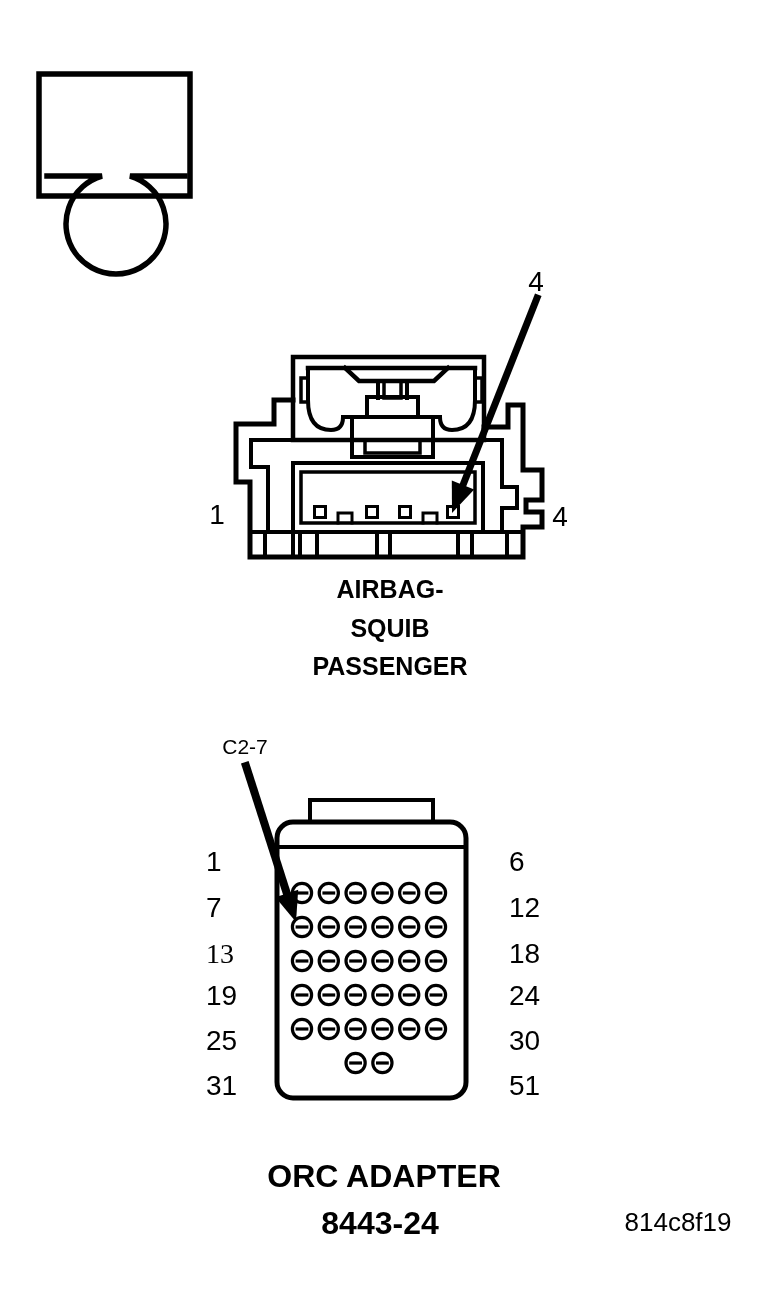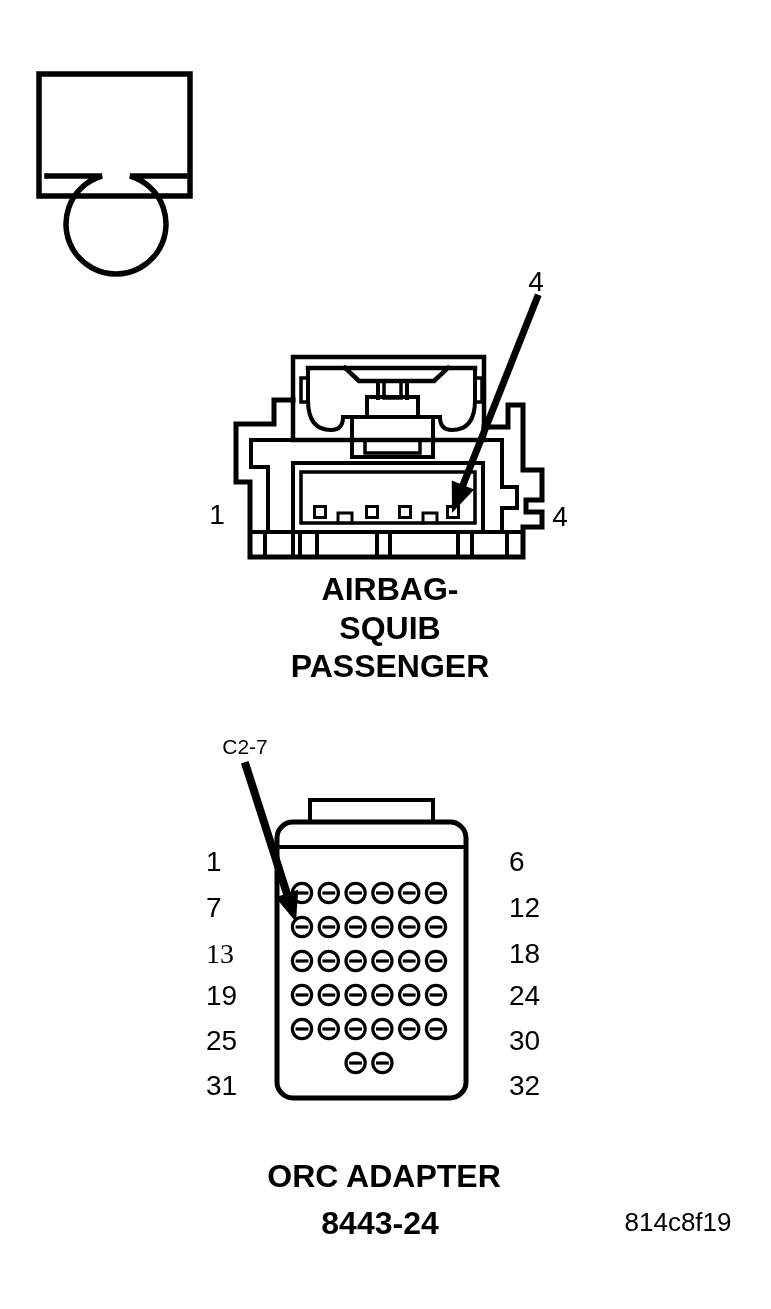--- a/index.html
+++ b/index.html
@@ -15,21 +15,21 @@
   .lbl{
     position:absolute;
     color:#000;
     white-space:nowrap;
     line-height:1;
   }
   .center{transform:translate(-50%,-50%);}
   .pin-num{font-size:28px;}
   .callout{font-size:28px;}
   .title{
-    font-size:32px;font-weight:bold;text-align:center;
+    font-size:25px;font-weight:bold;text-align:center;
     transform:translateX(-50%);
     line-height:38.5px;
   }
   .title2{font-size:32px;font-weight:bold;}
   .figcode{font-size:26px;}
   .c27{font-size:21px;}
 </style>
 </head>
 <body>
 
@@ -184,18 +184,18 @@
   <div class="lbl pin-num" style="left:206px;top:940px;font-family:Liberation Serif, serif;">13</div>
   <div class="lbl pin-num" style="left:206px;top:982px;">19</div>
   <div class="lbl pin-num" style="left:206px;top:1027px;">25</div>
   <div class="lbl pin-num" style="left:206px;top:1072px;">31</div>
 
   <div class="lbl pin-num" style="left:509px;top:848px;">6</div>
   <div class="lbl pin-num" style="left:509px;top:894px;">12</div>
   <div class="lbl pin-num" style="left:509px;top:940px;">18</div>
   <div class="lbl pin-num" style="left:509px;top:982px;">24</div>
   <div class="lbl pin-num" style="left:509px;top:1027px;">30</div>
-  <div class="lbl pin-num" style="left:509px;top:1072px;">32</div>
+  <div class="lbl pin-num" style="left:509px;top:1072px;">51</div>
 
   <div class="lbl title2 center" style="left:384px;top:1176px;">ORC ADAPTER</div>
   <div class="lbl title2 center" style="left:380px;top:1223px;">8443-24</div>
   <div class="lbl figcode center" style="left:678px;top:1222px;">814c8f19</div>
 </div>
 
 </body></html>

